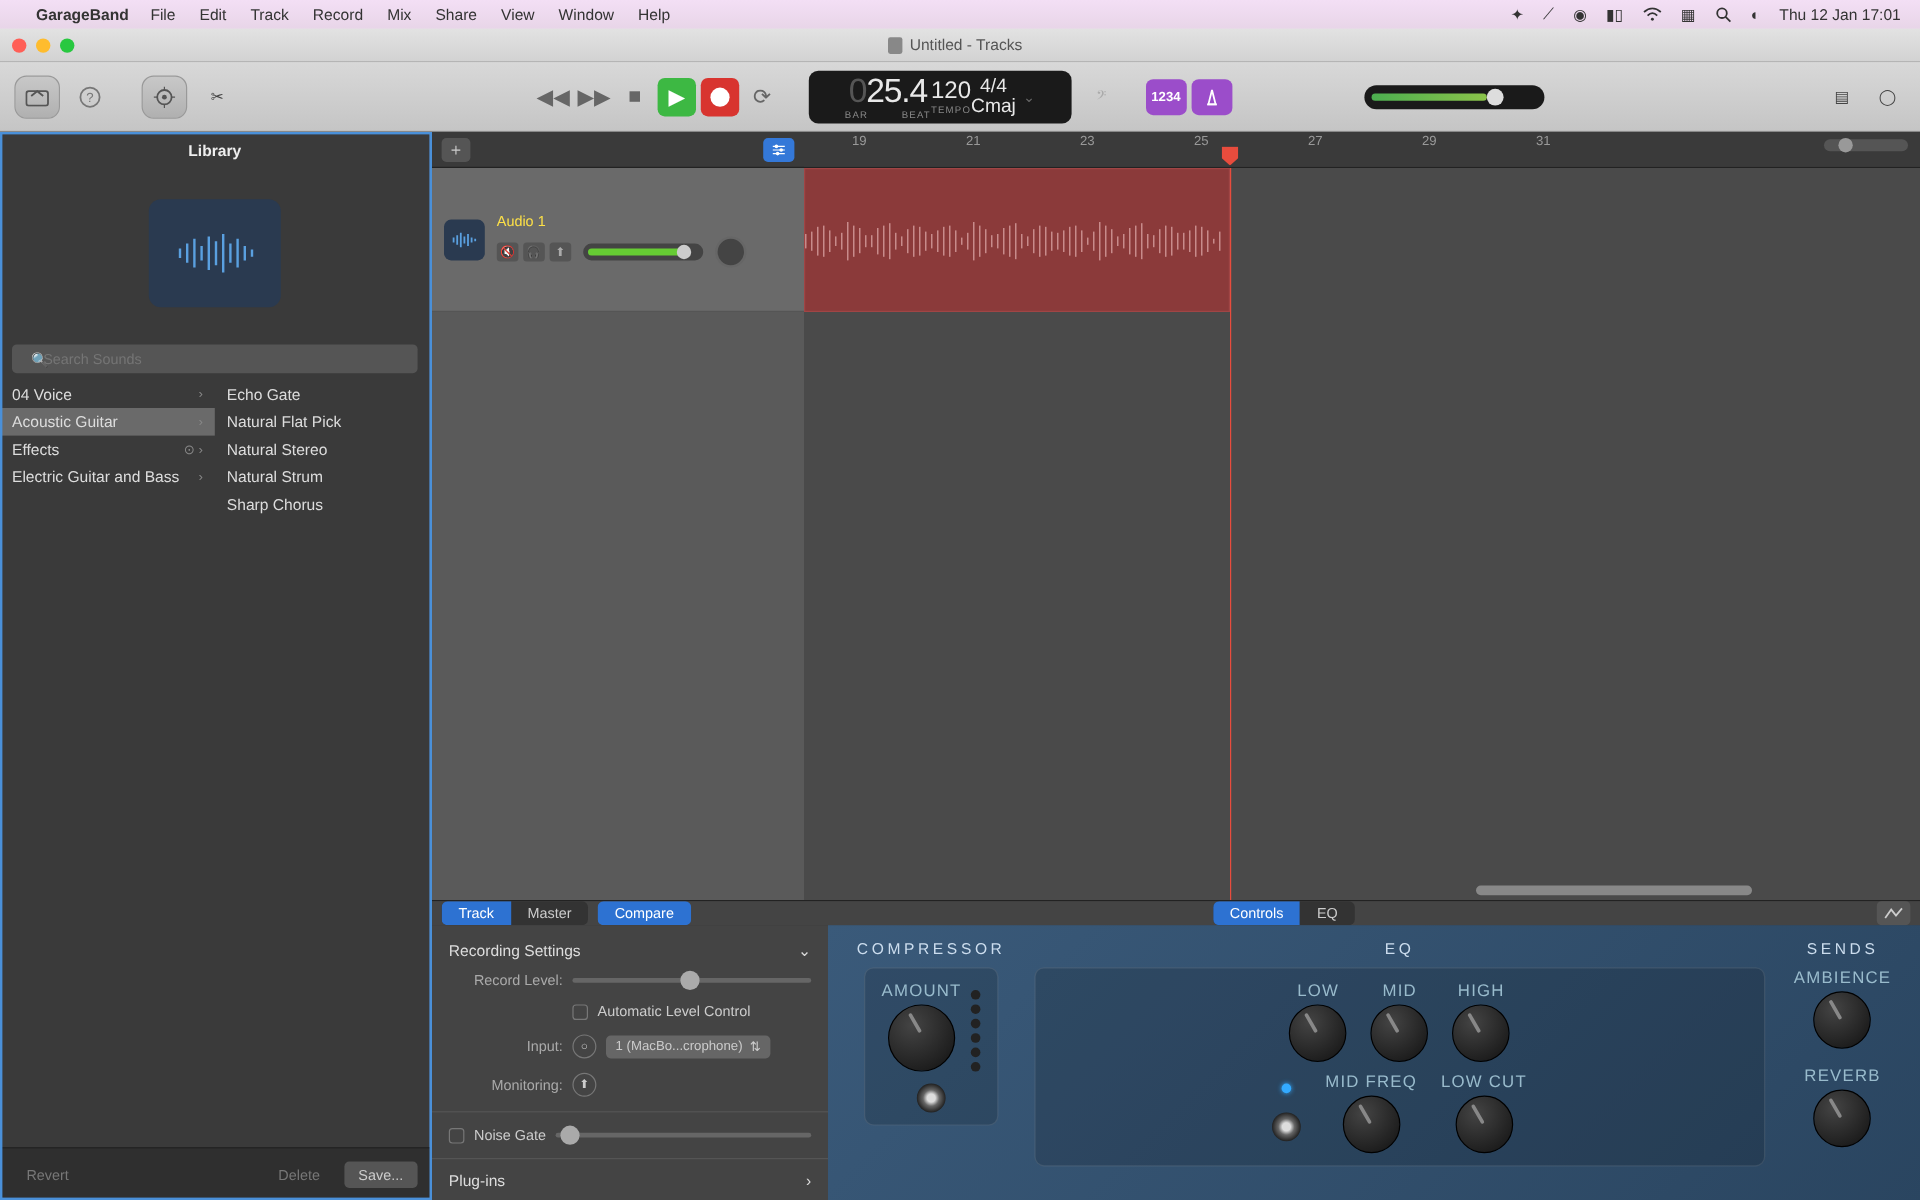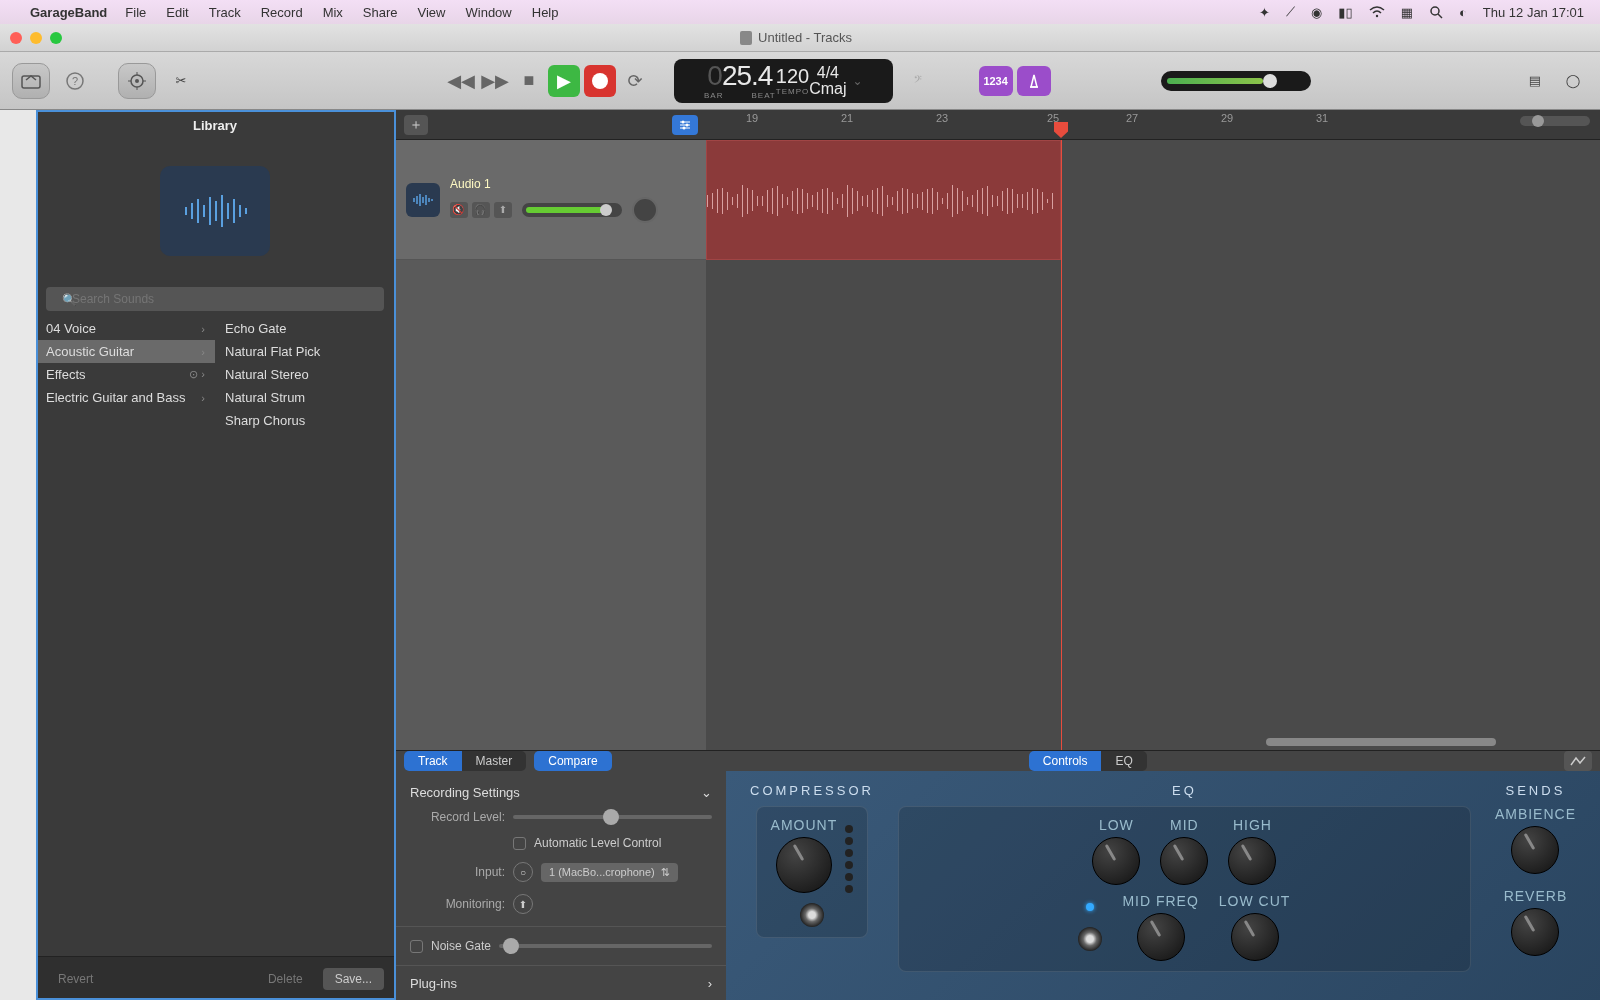--- a/index.html
+++ b/index.html
@@ -36,30 +36,30 @@
 .transport .rec::after { content: ''; width: 16px; height: 16px; background: #fff; border-radius: 50%; }
 .transport .rec { display: flex; align-items: center; justify-content: center; }
 .lcd { background: #1a1a1a; border-radius: 8px; height: 44px; display: flex; align-items: center; padding: 0 30px; margin-left: 14px; }
 .lcd .big { font-size: 28px; font-family: "Helvetica Neue", Arial; color: #e8e8e8; letter-spacing: -1px; }
 .lcd .dim { color: #555; }
 .lcd .col { display: flex; flex-direction: column; align-items: center; line-height: 1; }
 .lcd .label { font-size: 8px; color: #888; letter-spacing: 1px; margin-top: 2px; }
 .lcd .tempo { font-size: 20px; color: #e8e8e8; }
 .lcd .sig { font-size: 16px; color: #e8e8e8; }
 .lcd .chev { color: #666; margin-left: 6px; font-size: 12px; }
-.mode-btns { display: flex; gap: 4px; margin-left: 36px; }
+.mode-btns { display: flex; gap: 4px; margin-left: 12px; }
 .mode-btns .mbtn { width: 34px; height: 30px; border-radius: 6px; display: flex; align-items: center; justify-content: center; color: #fff; font-size: 11px; font-weight: bold; }
 .mode-btns .purple { background: #9b4dca; }
 .master-vol { width: 150px; height: 20px; background: #1a1a1a; border-radius: 10px; margin-left: 100px; position: relative; display: flex; align-items: center; padding: 0 6px; }
 .master-vol .bar { height: 6px; background: linear-gradient(to right, #4caf50, #8bc34a); width: 70%; border-radius: 3px; }
 .master-vol .thumb { width: 14px; height: 14px; background: #ddd; border-radius: 50%; position: absolute; left: 68%; }
 .toolbar .right { margin-left: auto; display: flex; gap: 8px; }
 
 
-.main { display: flex; height: calc(1000px - 24px - 28px - 58px); padding-left: 36px; }
+.main { display: flex; height: calc(1000px - 24px - 28px - 58px); }
 
 
 .library { width: 360px; background: #3a3a3a; border-right: 2px solid #5a8fc8; display: flex; flex-direction: column; }
 .library.selected { outline: 2px solid #4a90d9; outline-offset: -2px; }
 .lib-header { text-align: center; padding: 8px; font-weight: 600; color: #eee; font-size: 13px; }
 .lib-preview { height: 140px; display: flex; align-items: center; justify-content: center; }
 .lib-preview .icon-box { width: 110px; height: 90px; background: #2a3a50; border-radius: 10px; display: flex; align-items: center; justify-content: center; }
 .lib-search { margin: 6px 10px; }
 .lib-search input { width: 100%; background: #555; border: none; border-radius: 4px; padding: 5px 8px 5px 26px; color: #ddd; font-size: 12px; }
 .lib-search { position: relative; }
@@ -84,21 +84,21 @@
 .tracks-header .add { width: 24px; height: 20px; background: #555; border-radius: 4px; display: flex; align-items: center; justify-content: center; color: #ccc; font-size: 14px; }
 .tracks-header .filter { width: 26px; height: 20px; background: #3478d8; border-radius: 4px; margin-left: auto; display: flex; align-items: center; justify-content: center; color: #fff; font-size: 11px; }
 .ruler { flex: 1; background: #3a3a3a; position: relative; font-size: 11px; color: #999; }
 .ruler .tick { position: absolute; top: 2px; }
 .ruler .playhead { position: absolute; top: 12px; width: 14px; height: 16px; background: #e84c3d; clip-path: polygon(0 0, 100% 0, 100% 60%, 50% 100%, 0 60%); }
 .tracks-body { flex: 1; display: flex; position: relative; }
 .track-list { width: 310px; background: #5a5a5a; }
 .track-row { height: 120px; background: #6a6a6a; border-bottom: 1px solid #555; display: flex; align-items: center; padding: 0 10px; gap: 10px; }
 .track-row .icon { width: 34px; height: 34px; background: #2a3a50; border-radius: 6px; display: flex; align-items: center; justify-content: center; }
 .track-row .info { flex: 1; }
-.track-row .name { font-size: 12px; color: #fef9c3; margin-bottom: 6px; }
+.track-row .name { font-size: 12px; color: #fde047; margin-bottom: 6px; }
 .track-row .ctrls { display: flex; gap: 4px; align-items: center; }
 .track-row .ctrls .c { width: 18px; height: 16px; background: #555; border-radius: 3px; font-size: 10px; display: flex; align-items: center; justify-content: center; color: #aaa; }
 .track-row .vol { width: 100px; height: 14px; background: #444; border-radius: 7px; position: relative; margin-left: 6px; }
 .track-row .vol .fill { height: 6px; background: #6c3; border-radius: 3px; width: 80%; margin: 4px 0 0 4px; }
 .track-row .vol .thumb { width: 12px; height: 12px; background: #ccc; border-radius: 50%; position: absolute; left: 78%; top: 1px; }
 .track-row .pan { width: 26px; height: 26px; background: #444; border-radius: 50%; margin-left: 6px; border: 2px solid #666; }
 .timeline { flex: 1; background: #4a4a4a; position: relative; overflow: hidden; }
 .region { position: absolute; top: 0; left: 0; width: 355px; height: 120px; background: #8b3a3a; border: 1px solid #a04545; }
 .region .wave { position: absolute; top: 45px; left: 0; right: 0; height: 30px; }
 .region .wave .w { position: absolute; width: 1px; background: #d8a0a0; }
@@ -359,21 +359,21 @@
                 <circle cx="5" cy="3" r="1.5" fill="#fff"></circle>
                 <circle cx="9" cy="6" r="1.5" fill="#fff"></circle>
                 <circle cx="6" cy="9" r="1.5" fill="#fff"></circle>
               </svg>
           </div>
         </div>
         <div class="ruler">
           <span class="tick" style="left:40px">19</span>
           <span class="tick" style="left:135px">21</span>
           <span class="tick" style="left:230px">23</span>
-          <span class="tick" style="left:341px">25</span>
+          <span class="tick" style="left:325px">25</span>
           <span class="tick" style="left:420px">27</span>
           <span class="tick" style="left:515px">29</span>
           <span class="tick" style="left:610px">31</span>
           <div class="playhead" style="left:348px"></div>
           <div class="zoom">
               <div class="thumb"></div>
             </div>
         </div>
       </div>
       <div class="tracks-body">

